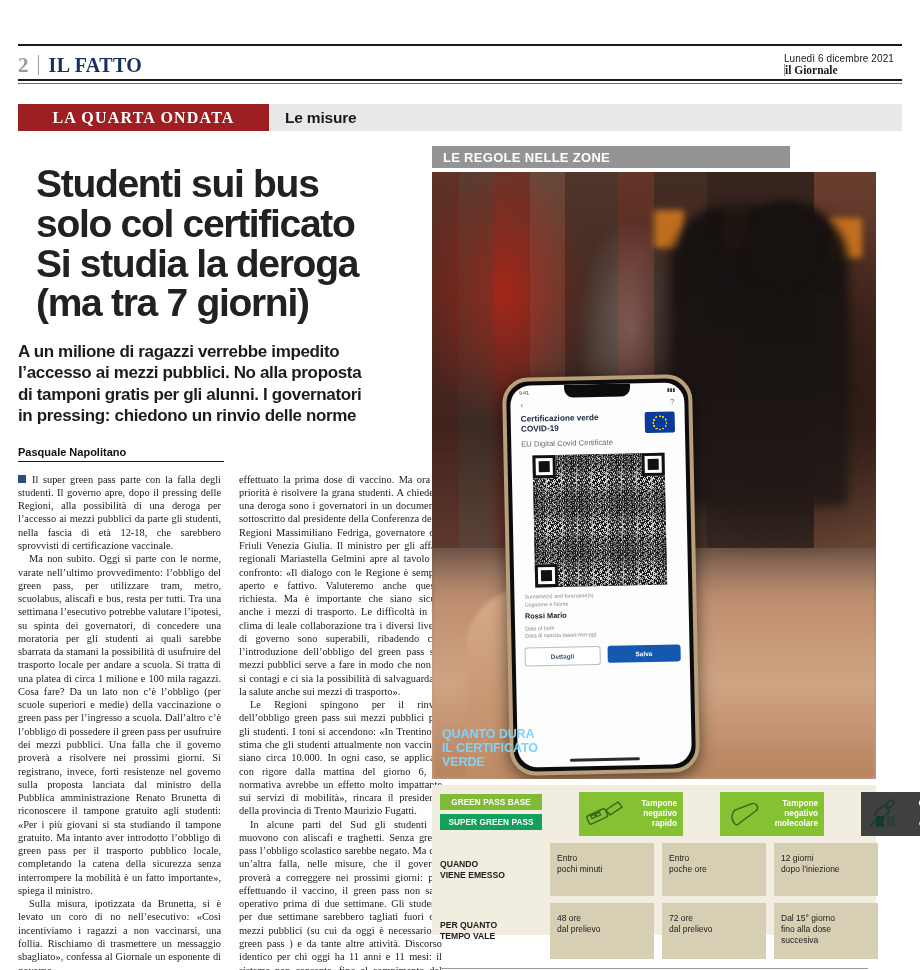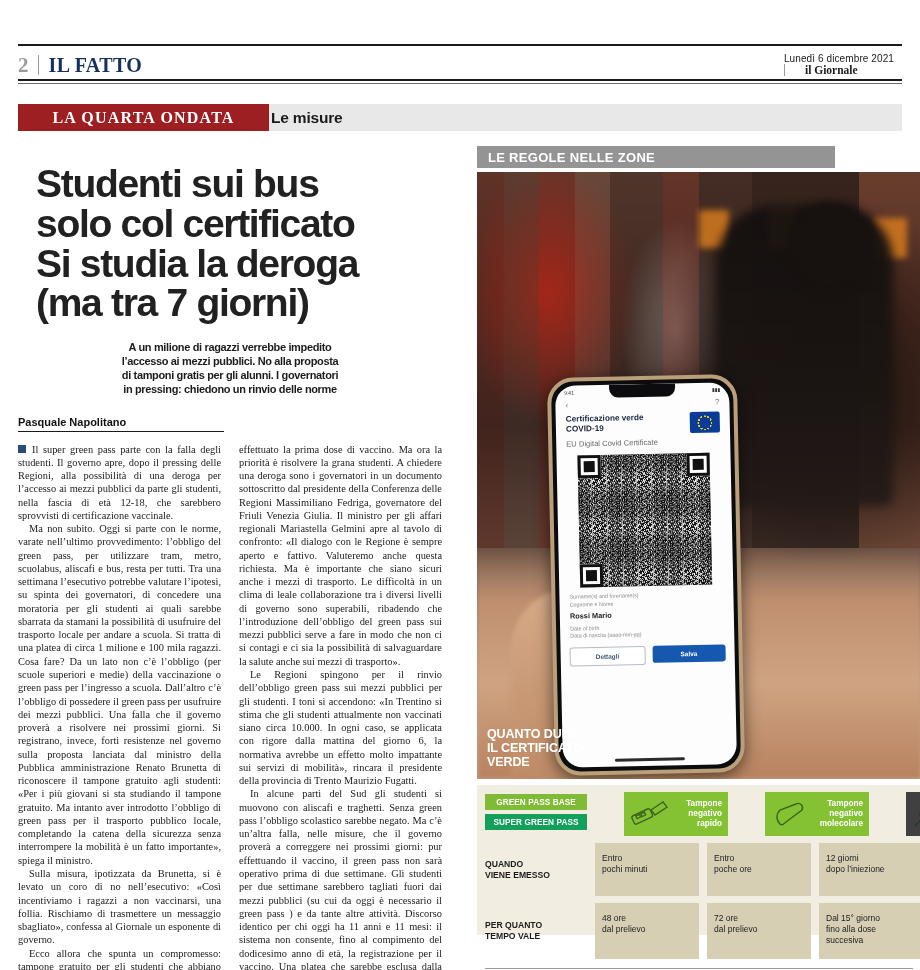--- a/index.html
+++ b/index.html
@@ -33,57 +33,57 @@
     color:#16305c;border-left:1px solid #9a9a9a;padding-left:10px;line-height:1;
   }
   .mh-right{display:flex;align-items:baseline;font-size:10.5px;flex-direction:column;}
   .mh-date{
     font-family:"Liberation Sans",sans-serif;
     font-size:10px;color:#1a1a1a;padding-right:8px;letter-spacing:.1px;
   }
   .mh-brand{
     font-family:"Liberation Serif",serif;
     font-size:11.5px;font-weight:700;color:#1a1a1a;
-    border-left:1px solid #9a9a9a;padding-left:20px;
+    border-left:1px solid #9a9a9a;padding-left:0;
   }
   .masthead-rule-bot{border-top:2.5px solid #1a1a1a;margin-top:3px;}
   .masthead-rule-bot2{border-top:1px solid #6b6b6b;margin-top:1.5px;}
 
   
   .kicker{
     position:absolute;left:18px;top:104px;width:884px;height:27px;
     display:flex;align-items:stretch;
   }
   .kicker-tag{
     background:#9d1f22;color:#ffffff;
     font-family:"Liberation Serif",serif;
     font-size:16px;font-weight:700;letter-spacing:1.2px;
     display:flex;align-items:center;justify-content:center;
     padding:0 18px;min-width:215px;
   }
   .kicker-sub{
     background:#e8e8e8;flex:1;display:flex;align-items:center;
-    padding-left:2px;
+    padding-left:16px;
     font-family:"Liberation Sans",sans-serif;
     font-size:15.5px;font-weight:700;color:#1a1a1a;letter-spacing:-.2px;
   }
 
   
   .article{position:absolute;left:18px;top:146px;width:424px;}
   .headline{
     font-family:"Liberation Sans",sans-serif;
     font-weight:700;font-size:39px;line-height:1.02;
     letter-spacing:-1.3px;color:#212121;margin:18px;
   }
   .headline .hl-line{display:block;}
   .deck{
     margin-top:13px;
     font-family:"Liberation Sans",sans-serif;
-    font-weight:700;font-size:11px;line-height:1.26;
-    letter-spacing:-.35px;color:#1c1c1c;text-align:center;
+    font-weight:700;font-size:17px;line-height:1.26;
+    letter-spacing:-.35px;color:#1c1c1c;
   }
   .deck .dk-line{display:block;}
 
   .byline-wrap{margin-top:19px;width:206px;}
   .byline{
     font-family:"Liberation Sans",sans-serif;
     font-weight:700;font-size:11px;color:#111;
     padding-bottom:3px;border-bottom:1.2px solid #1a1a1a;
   }
 
@@ -99,21 +99,21 @@
     color:#1b1b1b;
     hyphens:auto;-webkit-hyphens:auto;
   }
   .col p + p{text-indent:11px;}
   .lead-square{
     display:inline-block;width:8px;height:8px;background:#2a4d7a;
     margin-right:6px;position:relative;top:0px;
   }
 
   
-  .rail{position:absolute;left:477px;top:146px;width:358px;}
+  .rail{position:absolute;left:432px;top:146px;width:358px;}
   .rail-bar{
     background:#949494;height:22px;display:flex;align-items:center;
     padding-left:11px;
     font-family:"Liberation Sans",sans-serif;
     font-weight:700;font-size:13px;color:#ffffff;letter-spacing:.3px;
   }
 
   
   .photo{
     position:relative;width:444px;height:607px;overflow:hidden;
@@ -236,21 +236,21 @@
   .ph-btn-outline{border:1px solid #b6bcc6;color:#41566f;background:#fff;}
   .ph-btn-solid{background:#1558b0;color:#fff;}
   .ph-homebar{
     position:absolute;left:50%;transform:translateX(-50%);bottom:5px;
     width:70px;height:3px;background:#2b2b2b;border-radius:2px;
   }
 
   .photo-caption{
     position:absolute;left:10px;bottom:10px;
     font-family:"Liberation Sans",sans-serif;
-    font-weight:700;font-size:12.5px;line-height:1.12;color:#ffffff;
+    font-weight:700;font-size:12.5px;line-height:1.12;color:#7dd3fc;
     letter-spacing:-.1px;
   }
   .photo-caption span{display:block;}
 
   
   .info{
     margin-top:6px;background:#f1ede1;width:444px;height:150px;position:relative;
     padding:7px 8px 0;box-sizing:border-box;
   }
   .info-grid{display:grid;grid-template-columns:102px 104px 104px 104px;column-gap:8px;gap:37px;}

